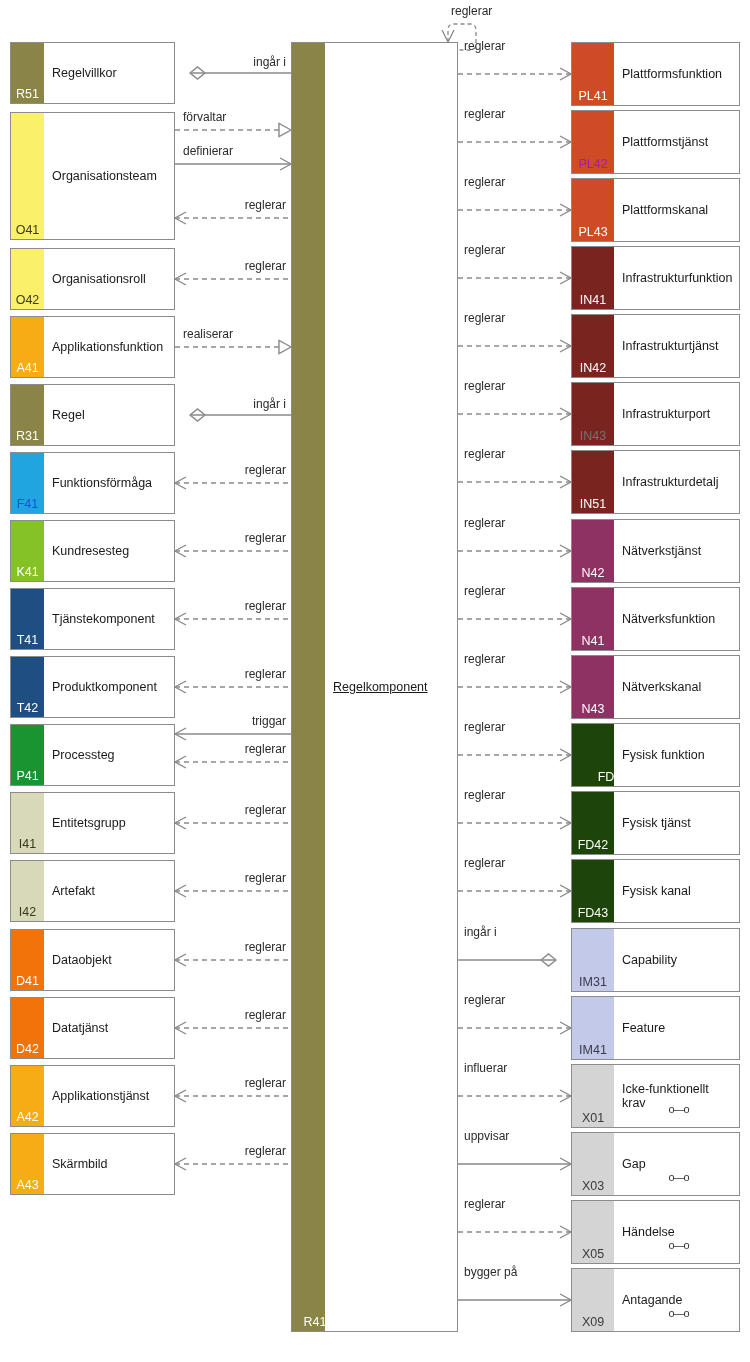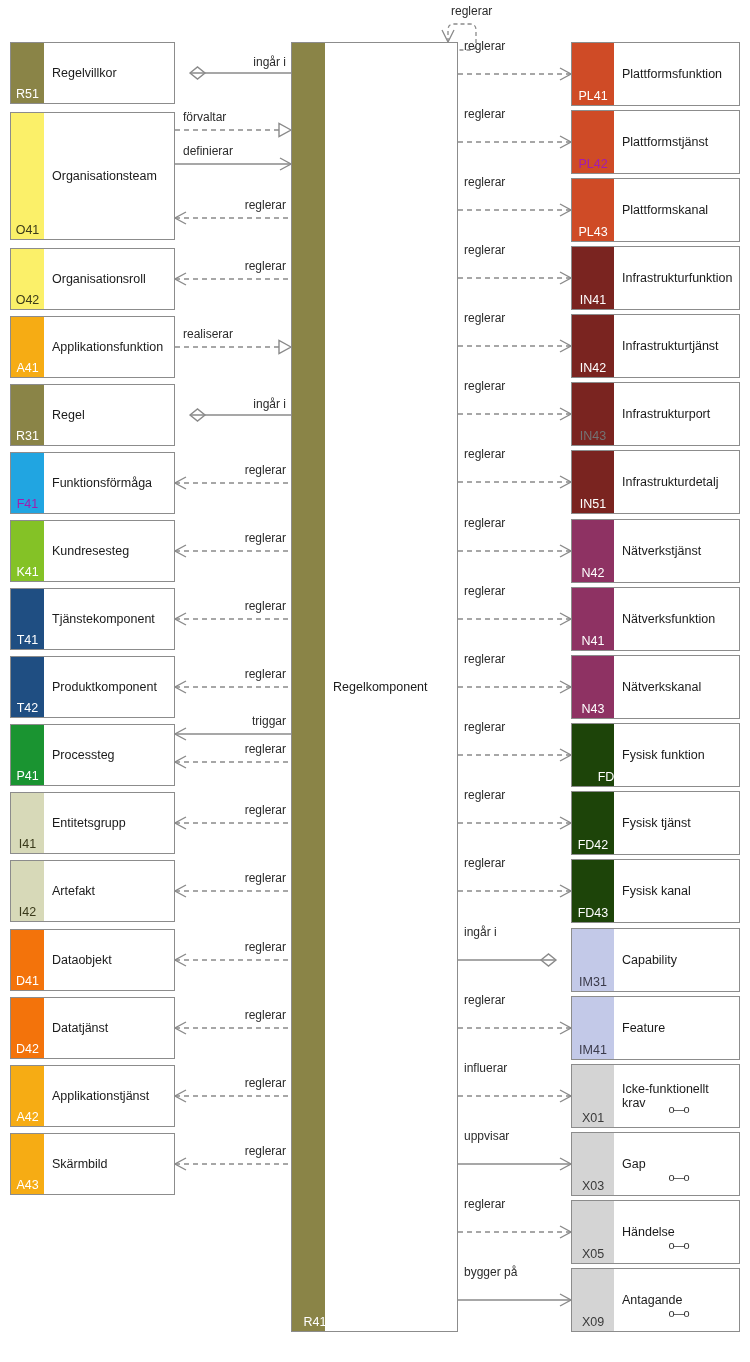--- a/index.html
+++ b/index.html
@@ -14,21 +14,21 @@
   .node.left .bar{width:33px;}
   .node.left .title{left:41px;right:4px;}
   .node.left .code{width:33px;}
 
   .node.right .bar{width:42px;}
   .node.right .title{left:50px;right:4px;}
   .node.right .code{width:42px;}
 
   .node.center{}
   .node.center .bar{width:33px;}
-  .node.center .title{left:41px;right:4px;}
+  .node.center .title{left:41px;right:4px;text-decoration:underline;}
   .node.center .code{width:46px;}
 
   .linkicon{position:absolute;left:50px;right:4px;text-align:center;font-size:11px;color:#333;letter-spacing:-1px;}
 
   .edgelabel{position:absolute;font-size:12px;color:#2b2b2b;white-space:nowrap;line-height:14px;}
 
   svg.wires{position:absolute;left:0;top:0;width:750px;height:1362px;pointer-events:none;}
 </style>
 </head>
 <body>
@@ -147,21 +147,21 @@
         <div class="code" style="color: rgb(255, 255, 255);">A41</div>
         <div class="title">Applikationsfunktion</div>
       </div>
       <div class="node left" style="left: 10px; top: 384px; width: 165px; height: 62px;">
         <div class="bar" style="background: rgb(138, 132, 71);"></div>
         <div class="code" style="color: rgb(255, 255, 255);">R31</div>
         <div class="title">Regel</div>
       </div>
       <div class="node left" style="left: 10px; top: 452px; width: 165px; height: 62px;">
         <div class="bar" style="background: rgb(33, 165, 225);"></div>
-        <div class="code" style="color: #a21caf; margin-top: 20px;">F41</div>
+        <div class="code" style="color: #1d4ed8; margin-top: 20px;">F41</div>
         <div class="title">Funktionsförmåga</div>
       </div>
       <div class="node left" style="left: 10px; top: 520px; width: 165px; height: 62px;">
         <div class="bar" style="background: rgb(132, 194, 38);"></div>
         <div class="code" style="color: rgb(255, 255, 255);">K41</div>
         <div class="title">Kundresesteg</div>
       </div>
       <div class="node left" style="left: 10px; top: 588px; width: 165px; height: 62px;">
         <div class="bar" style="background: rgb(31, 78, 130);"></div>
         <div class="code" style="color: rgb(255, 255, 255);">T41</div>

